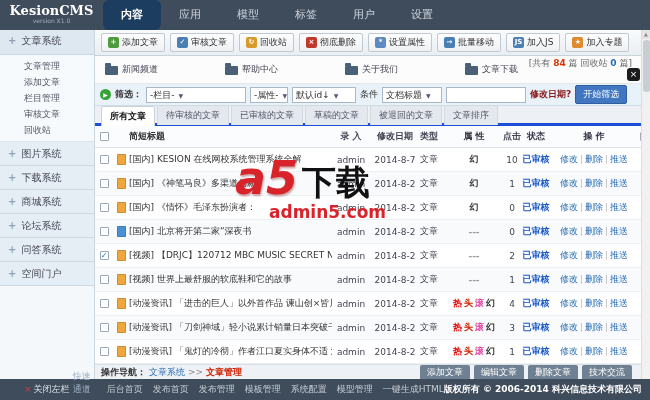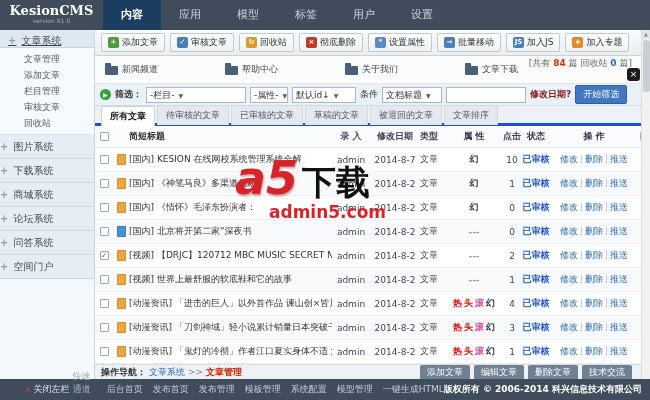--- a/index.html
+++ b/index.html
@@ -7,30 +7,30 @@
   body { font-family:"DejaVu Sans","Liberation Sans",sans-serif; font-size:10px; color:#333; background:#fff; }
   .screen { position:relative; width:650px; height:400px; overflow:hidden; background:#fff; }
 
   
   .header { display:flex; height:30px; background:#3f4c5c; }
   .logo { width:103px; text-align:center; padding-top:4px; }
   .logo-name { font-family:"DejaVu Serif","Liberation Serif",serif; font-weight:bold; color:#fff; font-size:13px; line-height:13px; }
   .logo-ver { color:#9fb0c0; font-size:6px; line-height:8px; }
   .top-nav { display:flex; flex:1; }
   .nav-item { line-height:30px; padding:0 18px; color:#cdd5de; font-size:11px; cursor:pointer; }
-  .nav-item.active { background:#1c3d60; color:#fff; font-weight:bold; }
+  .nav-item.active { background:#1c3d60; color:#fff; font-weight:bold;border-radius:6px; }
 
   
   .body { display:flex; height:349px; }
   .sidebar { width:95px; background:#f0f5f9; border-right:1px solid #ccd6de; display:flex; flex-direction:column; }
-  .side-section { height:18px; line-height:22px; background:#dde8f1; border-bottom:1px solid #c9d6e2; color:#445; padding-left:8px; font-size:10px; cursor:pointer;text-decoration:underline; }
+  .side-section { height:25px; line-height:22px; background:#dde8f1; border-bottom:1px solid #c9d6e2; color:#445; padding-left:8px; font-size:10px; cursor:pointer; }
   .side-section .plus { color:#8fa3b5; font-weight:bold; margin-right:5px; }
   .side-sub { background:#f7fafc; border-bottom:1px solid #dde6ed; padding:3px 0; }
   .side-sub-item { height:16px; line-height:16px; padding-left:24px; color:#556; font-size:9px; cursor:pointer; }
-  .side-group { height:24px; line-height:24px; background:#e6eef5; border-bottom:1px solid #ccd8e2; color:#445; font-size:10px; cursor:pointer; }
+  .side-group { height:24px; line-height:24px; background:#e6eef5; border-bottom:1px solid #ccd8e2; color:#445; padding-left:8px; font-size:10px; cursor:pointer; }
   .side-group .plus { color:#8fa3b5; font-weight:bold; margin-right:5px; }
   .side-fill { flex:1; background:#f4f8fb; }
 
   .main { position:relative; flex:1; background:#fff; overflow:hidden; }
 
   
   .toolbar { height:26px; background:linear-gradient(#f9fbfc,#e9eef3); border-bottom:1px solid #c8d2da; display:flex; align-items:center; padding:0 6px; }
   .tb-btn { display:flex; align-items:center; gap:3px; background:linear-gradient(#fefefe,#eef1f4); border:1px solid #c0c8d0; border-radius:2px; padding:2px 6px; margin-right:5px; font-size:9px; color:#333; cursor:pointer; white-space:nowrap; }
   .tb-icon { display:inline-block; width:11px; height:11px; border-radius:2px; color:#fff; font-size:7px; line-height:11px; text-align:center; font-weight:bold; }
   .stats { position:absolute; top:27px; right:18px; font-size:9px; color:#666; z-index:4; white-space:nowrap; }

